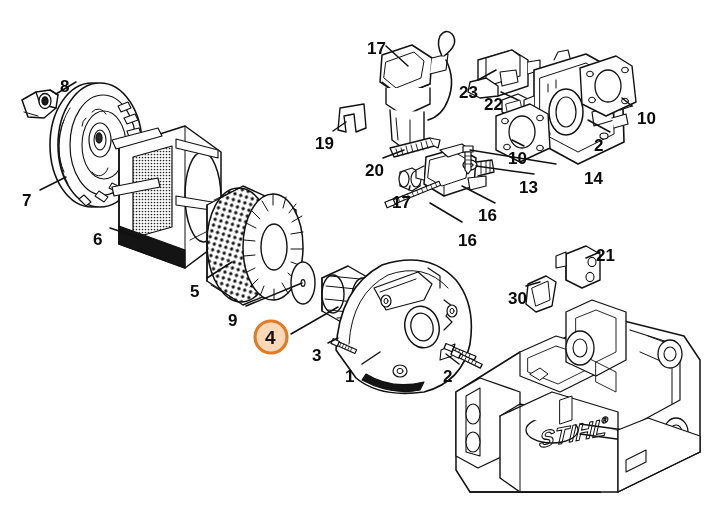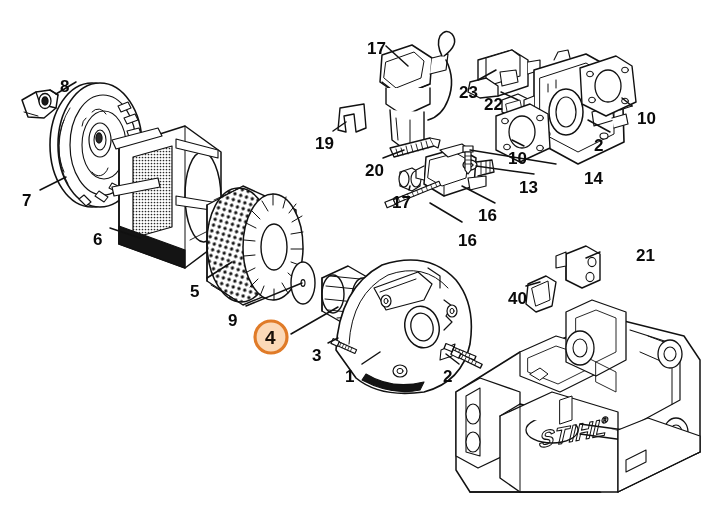--- a/index.html
+++ b/index.html
@@ -403,18 +403,18 @@
 <div class="lbl" style="left:508px;top:150px;">10</div>
 <div class="lbl" style="left:594px;top:137px;">2</div>
 <div class="lbl" style="left:478px;top:207px;">16</div>
 <div class="lbl" style="left:519px;top:179px;">13</div>
 <div class="lbl" style="left:542px;top:170px;margin-left:42px;">14</div>
 <div class="lbl" style="left:392px;top:194px;">17</div>
 <div class="lbl" style="left:446px;top:232px;margin-left:12px;">16</div>
 <div class="lbl" style="left:367px;top:40px;">17</div>
 <div class="lbl" style="left:365px;top:162px;">20</div>
 <div class="lbl" style="left:315px;top:135px;">19</div>
-<div class="lbl" style="left:508px;top:290px;">40</div>
-<div class="lbl" style="left:596px;top:247px;padding-left:40px;">21</div>
+<div class="lbl" style="left:508px;top:290px;">30</div>
+<div class="lbl" style="left:596px;top:247px;">21</div>
 <div class="lbl" style="left:484px;top:96px;">22</div>
 <div class="lbl" style="left:459px;top:84px;">23</div>
 
 </div>
 
 </body></html>

